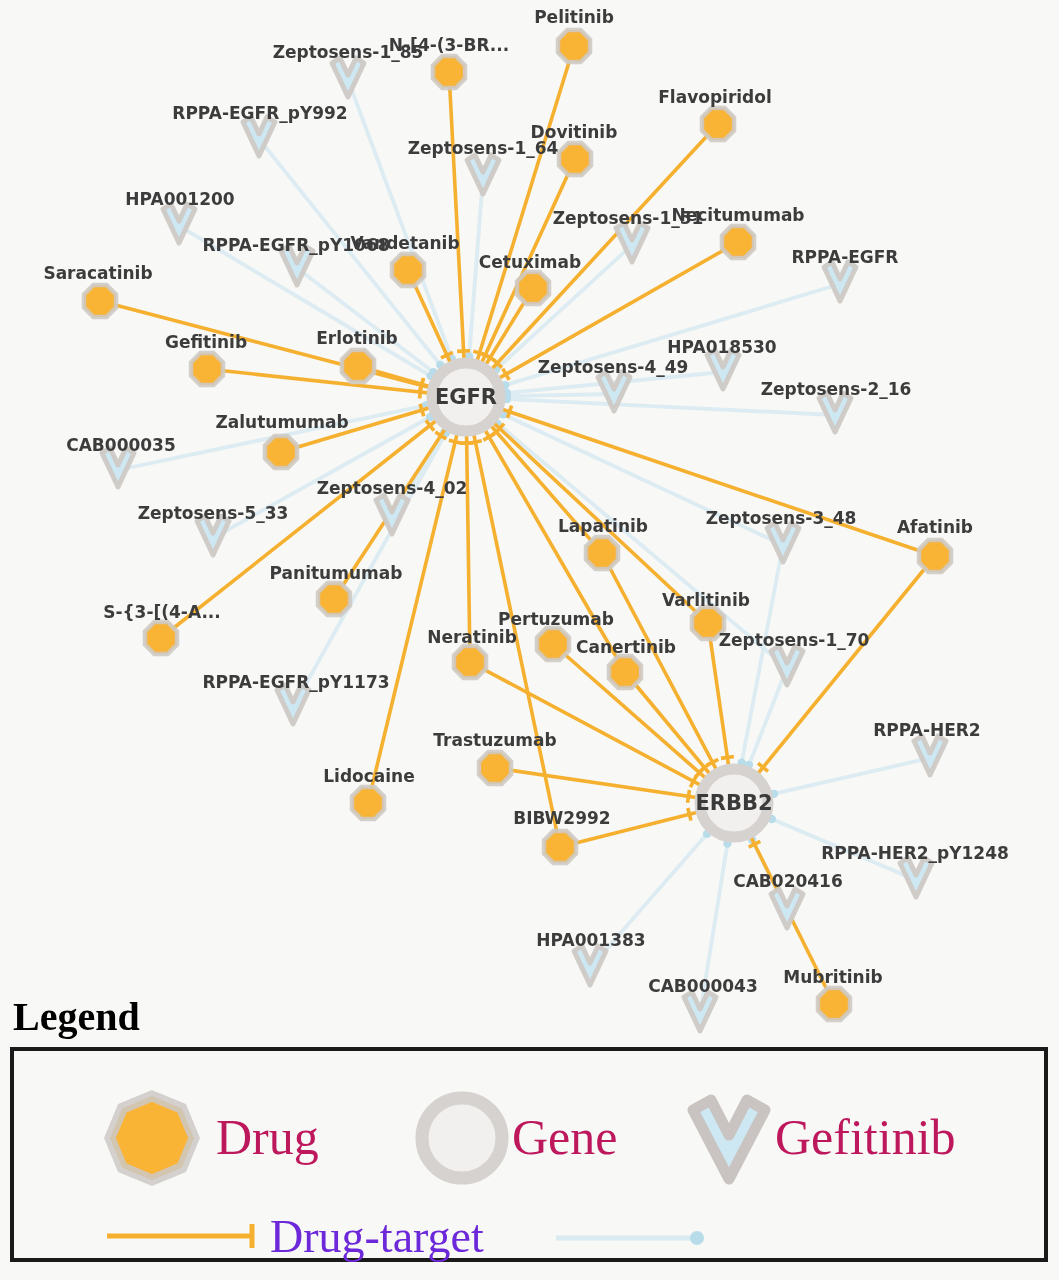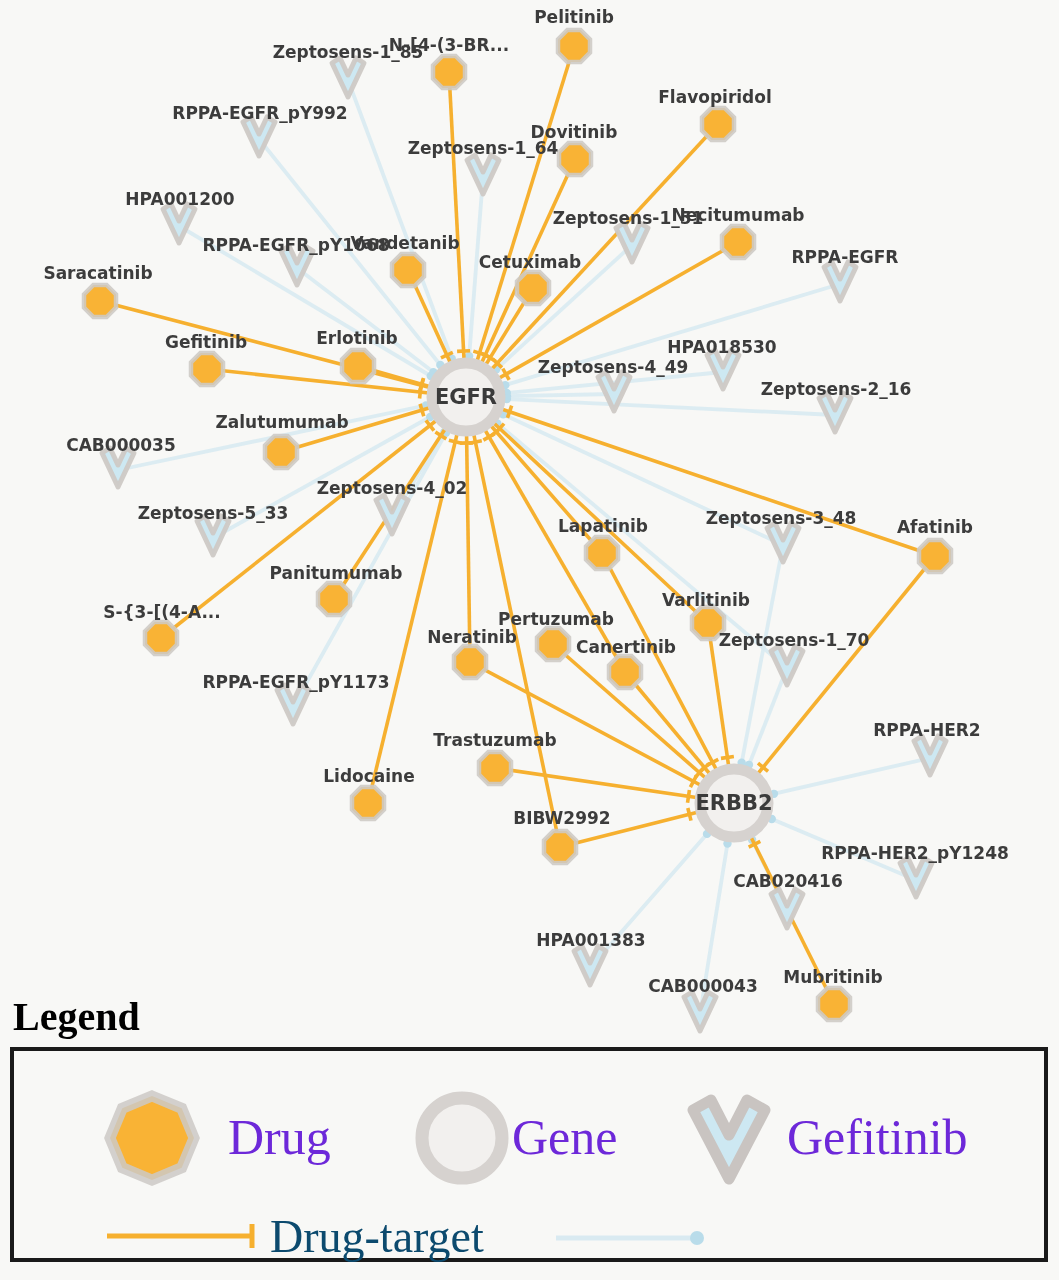--- a/index.html
+++ b/index.html
@@ -4,22 +4,22 @@
 <style>
   html,body{margin:0;padding:0;background:#f8f8f6;}
   .stage{position:relative;width:1059px;height:1280px;background:#f8f8f6;overflow:hidden;
          font-family:"DejaVu Sans",sans-serif;}
   #graph{position:absolute;left:0;top:0;}
   .nlabel{font:700 17px "DejaVu Sans",sans-serif;fill:#3c3c3c;}
   .glabel{font:700 21px "DejaVu Sans",sans-serif;fill:#3a3a3a;}
   .legend-title{position:absolute;left:13px;top:993px;font:700 40px "Liberation Serif",serif;color:#000;text-align:center;}
   .legend-box{position:absolute;left:10px;top:1047px;width:1030px;height:207px;
               border:4px solid #1a1a1a;background:#f8f8f6;}
-  .legend-label{position:absolute;font:400 50px "Liberation Serif",serif;color:#6d28d9;transform:translateY(-50%);margin-left:12px;}
-  .legend-edge-label{position:absolute;font:400 46px "Liberation Serif",serif;color:#0c4a6e;transform:translateY(-50%);}
+  .legend-label{position:absolute;font:400 50px "Liberation Serif",serif;color:#be185d;transform:translateY(-50%);}
+  .legend-edge-label{position:absolute;font:400 46px "Liberation Serif",serif;color:#6d28d9;transform:translateY(-50%);}
   .abs{position:absolute;}
 </style>
 </head>
 <body>
 
 <div class="stage">
 
   <svg id="graph" width="1059" height="1280" viewBox="0 0 1059 1280">
       <line x1="466" y1="397" x2="348" y2="80" stroke="#D9EAF1" stroke-width="3.8" stroke-opacity="0.92"></line>
       <circle cx="451.6969657903364" cy="358.575747080819" r="4.2" fill="#B9DCEA"></circle>
@@ -224,21 +224,21 @@
   <div class="legend-box"></div>
 
   <svg class="abs" style="left:97px;top:1083px" width="110" height="110">
     <polygon points="55,13 84.7,25.3 97,55 84.7,84.7 55,97 25.3,84.7 13,55 25.3,25.3" fill="#F9B335" stroke="#CDC9C5" stroke-width="11" stroke-opacity="0.85"></polygon>
   </svg>
   <div class="legend-label" style="left:216px;top:1137px">Drug</div>
 
   <svg class="abs" style="left:412px;top:1088px" width="100" height="100">
     <circle cx="50" cy="50" r="40" fill="#F2F0EE" stroke="#D6D2CF" stroke-width="13"></circle>
   </svg>
-  <div class="legend-label" style="left:500px;top:1137px">Gene</div>
+  <div class="legend-label" style="left:512px;top:1137px">Gene</div>
 
   <svg class="abs" style="left:679px;top:1083px" width="100" height="110">
     <path d="M14,27 L50,96 L86,27 L68,17 L50,52 L32,17 Z" fill="#CDE8F2" stroke="#C9C4C1" stroke-width="11" stroke-linejoin="round"></path>
   </svg>
   <div class="legend-label" style="left:775px;top:1137px">Gefitinib</div>
 
   <svg class="abs" style="left:100px;top:1218px" width="165" height="36">
     <line x1="7" y1="18" x2="152" y2="18" stroke="#F6B02F" stroke-width="5"></line>
     <line x1="152" y1="6" x2="152" y2="30" stroke="#F6B02F" stroke-width="5"></line>
   </svg>

